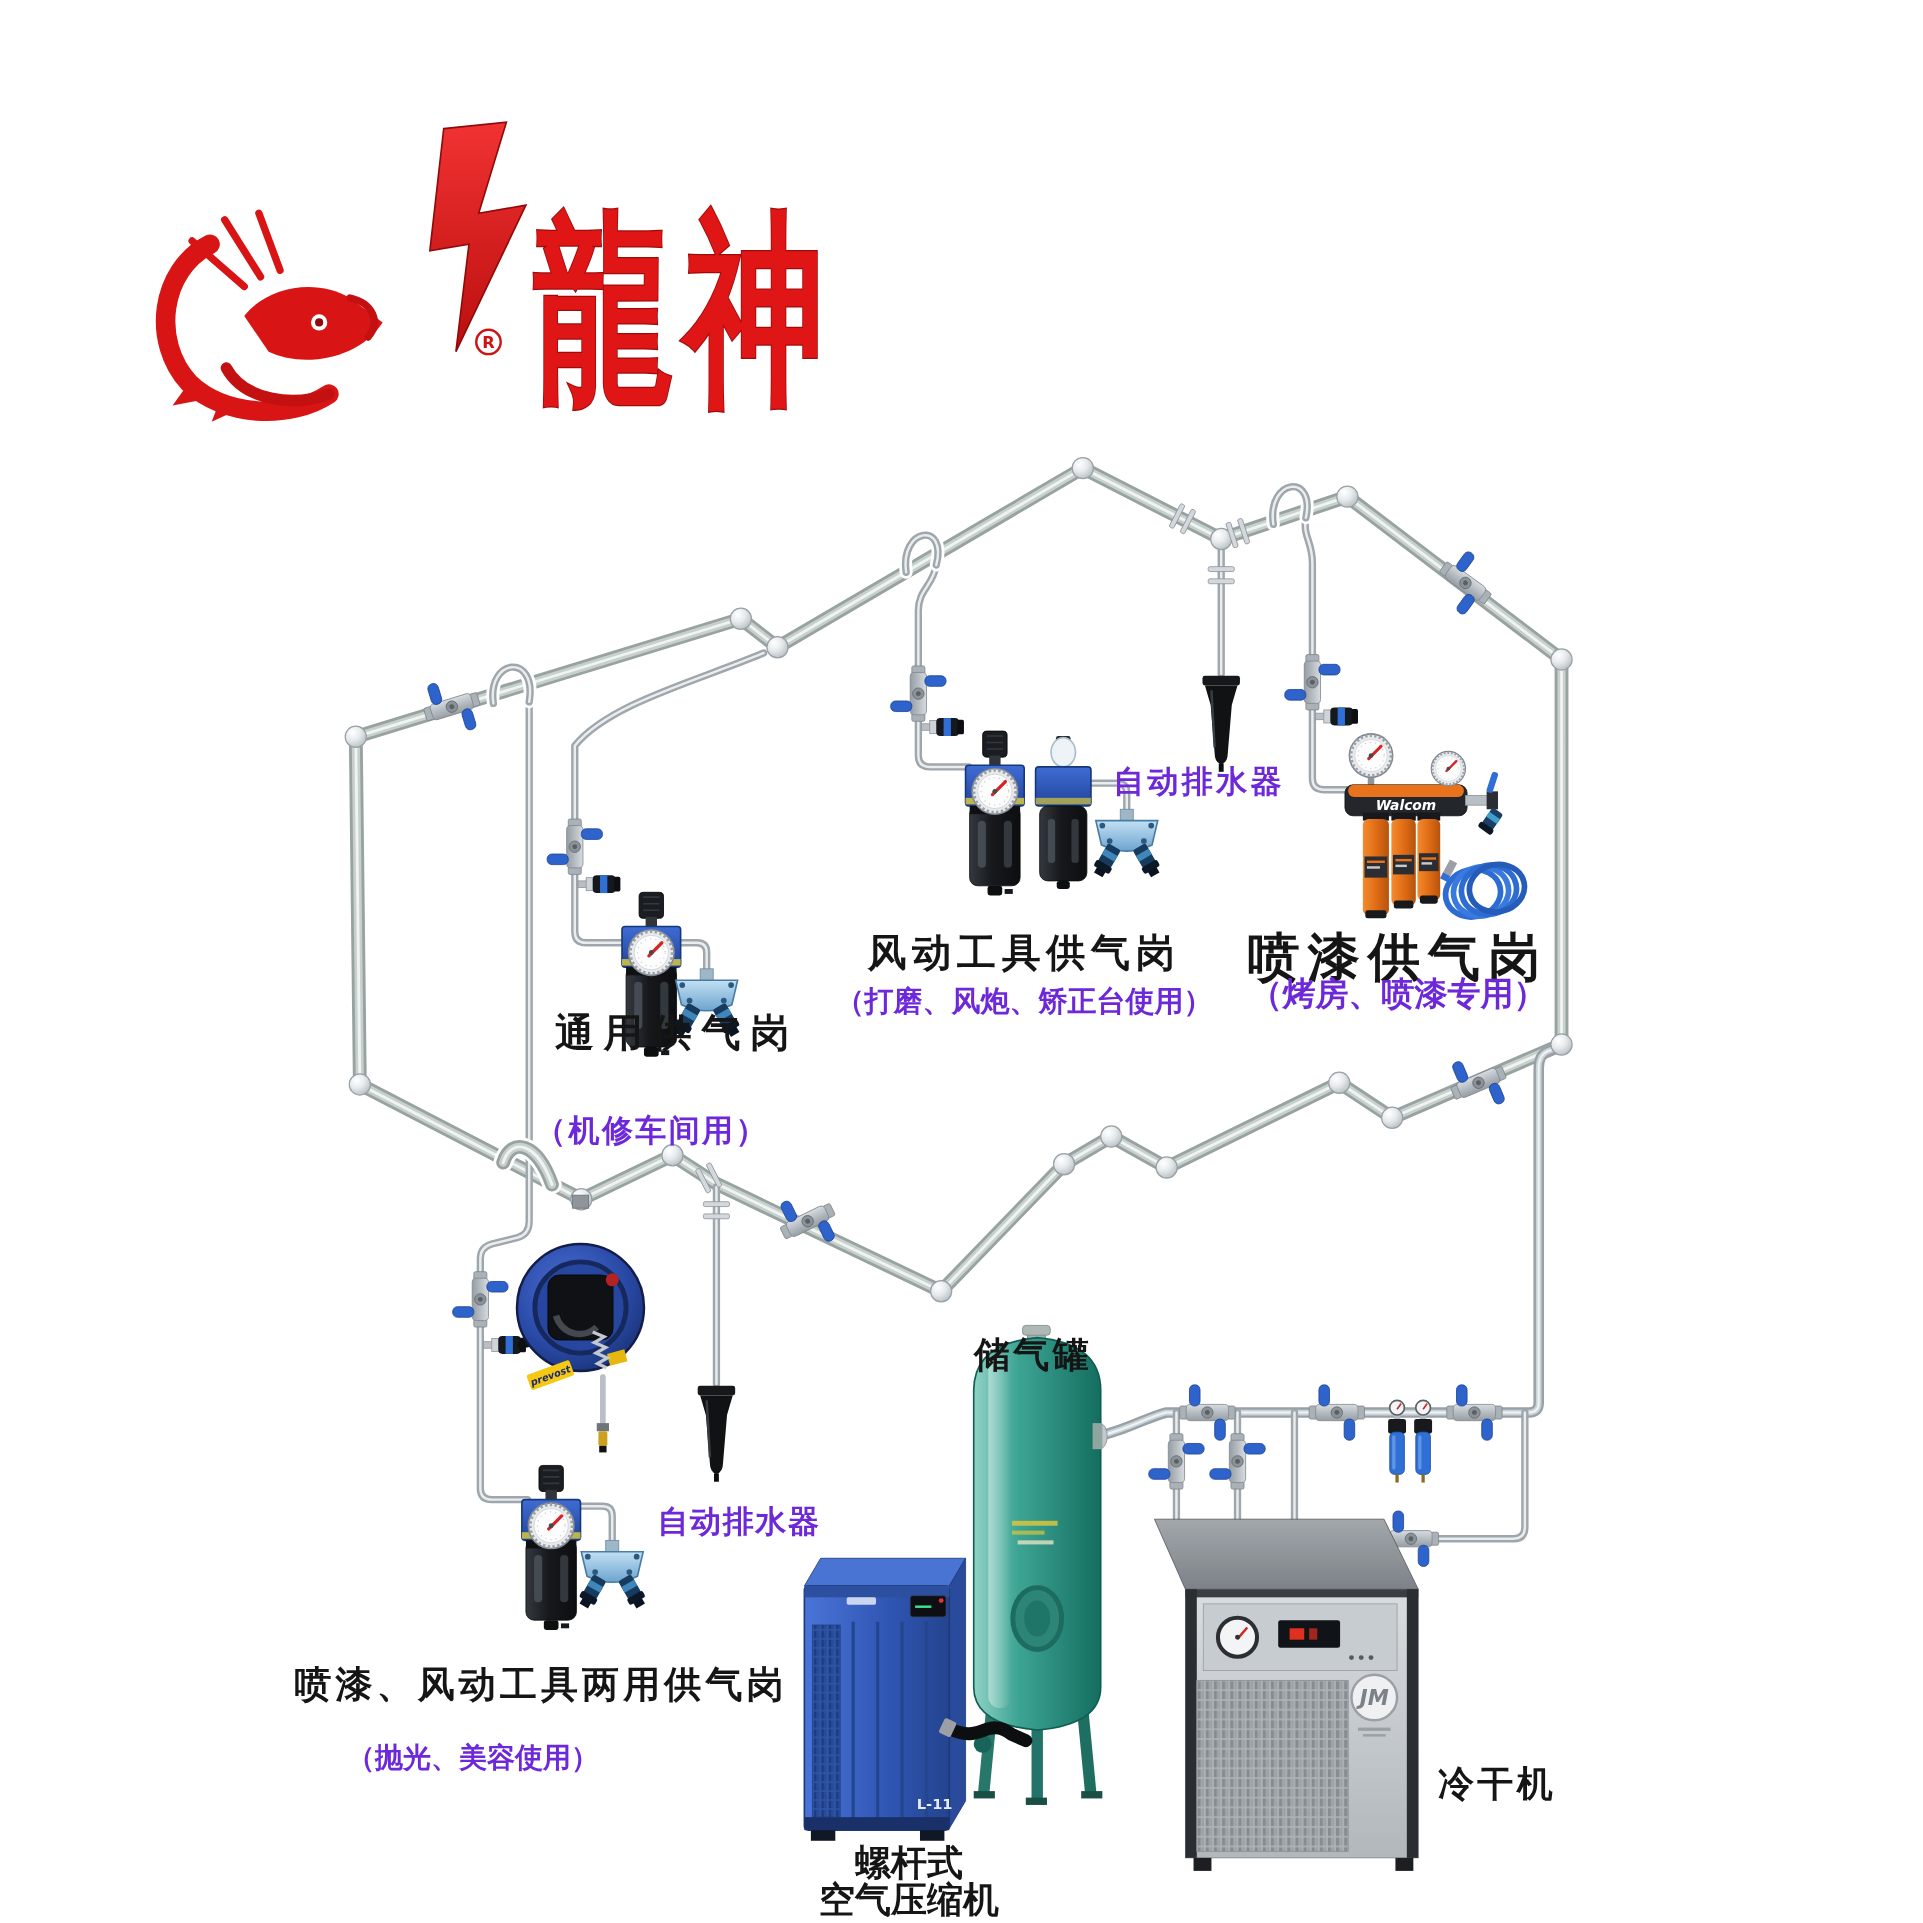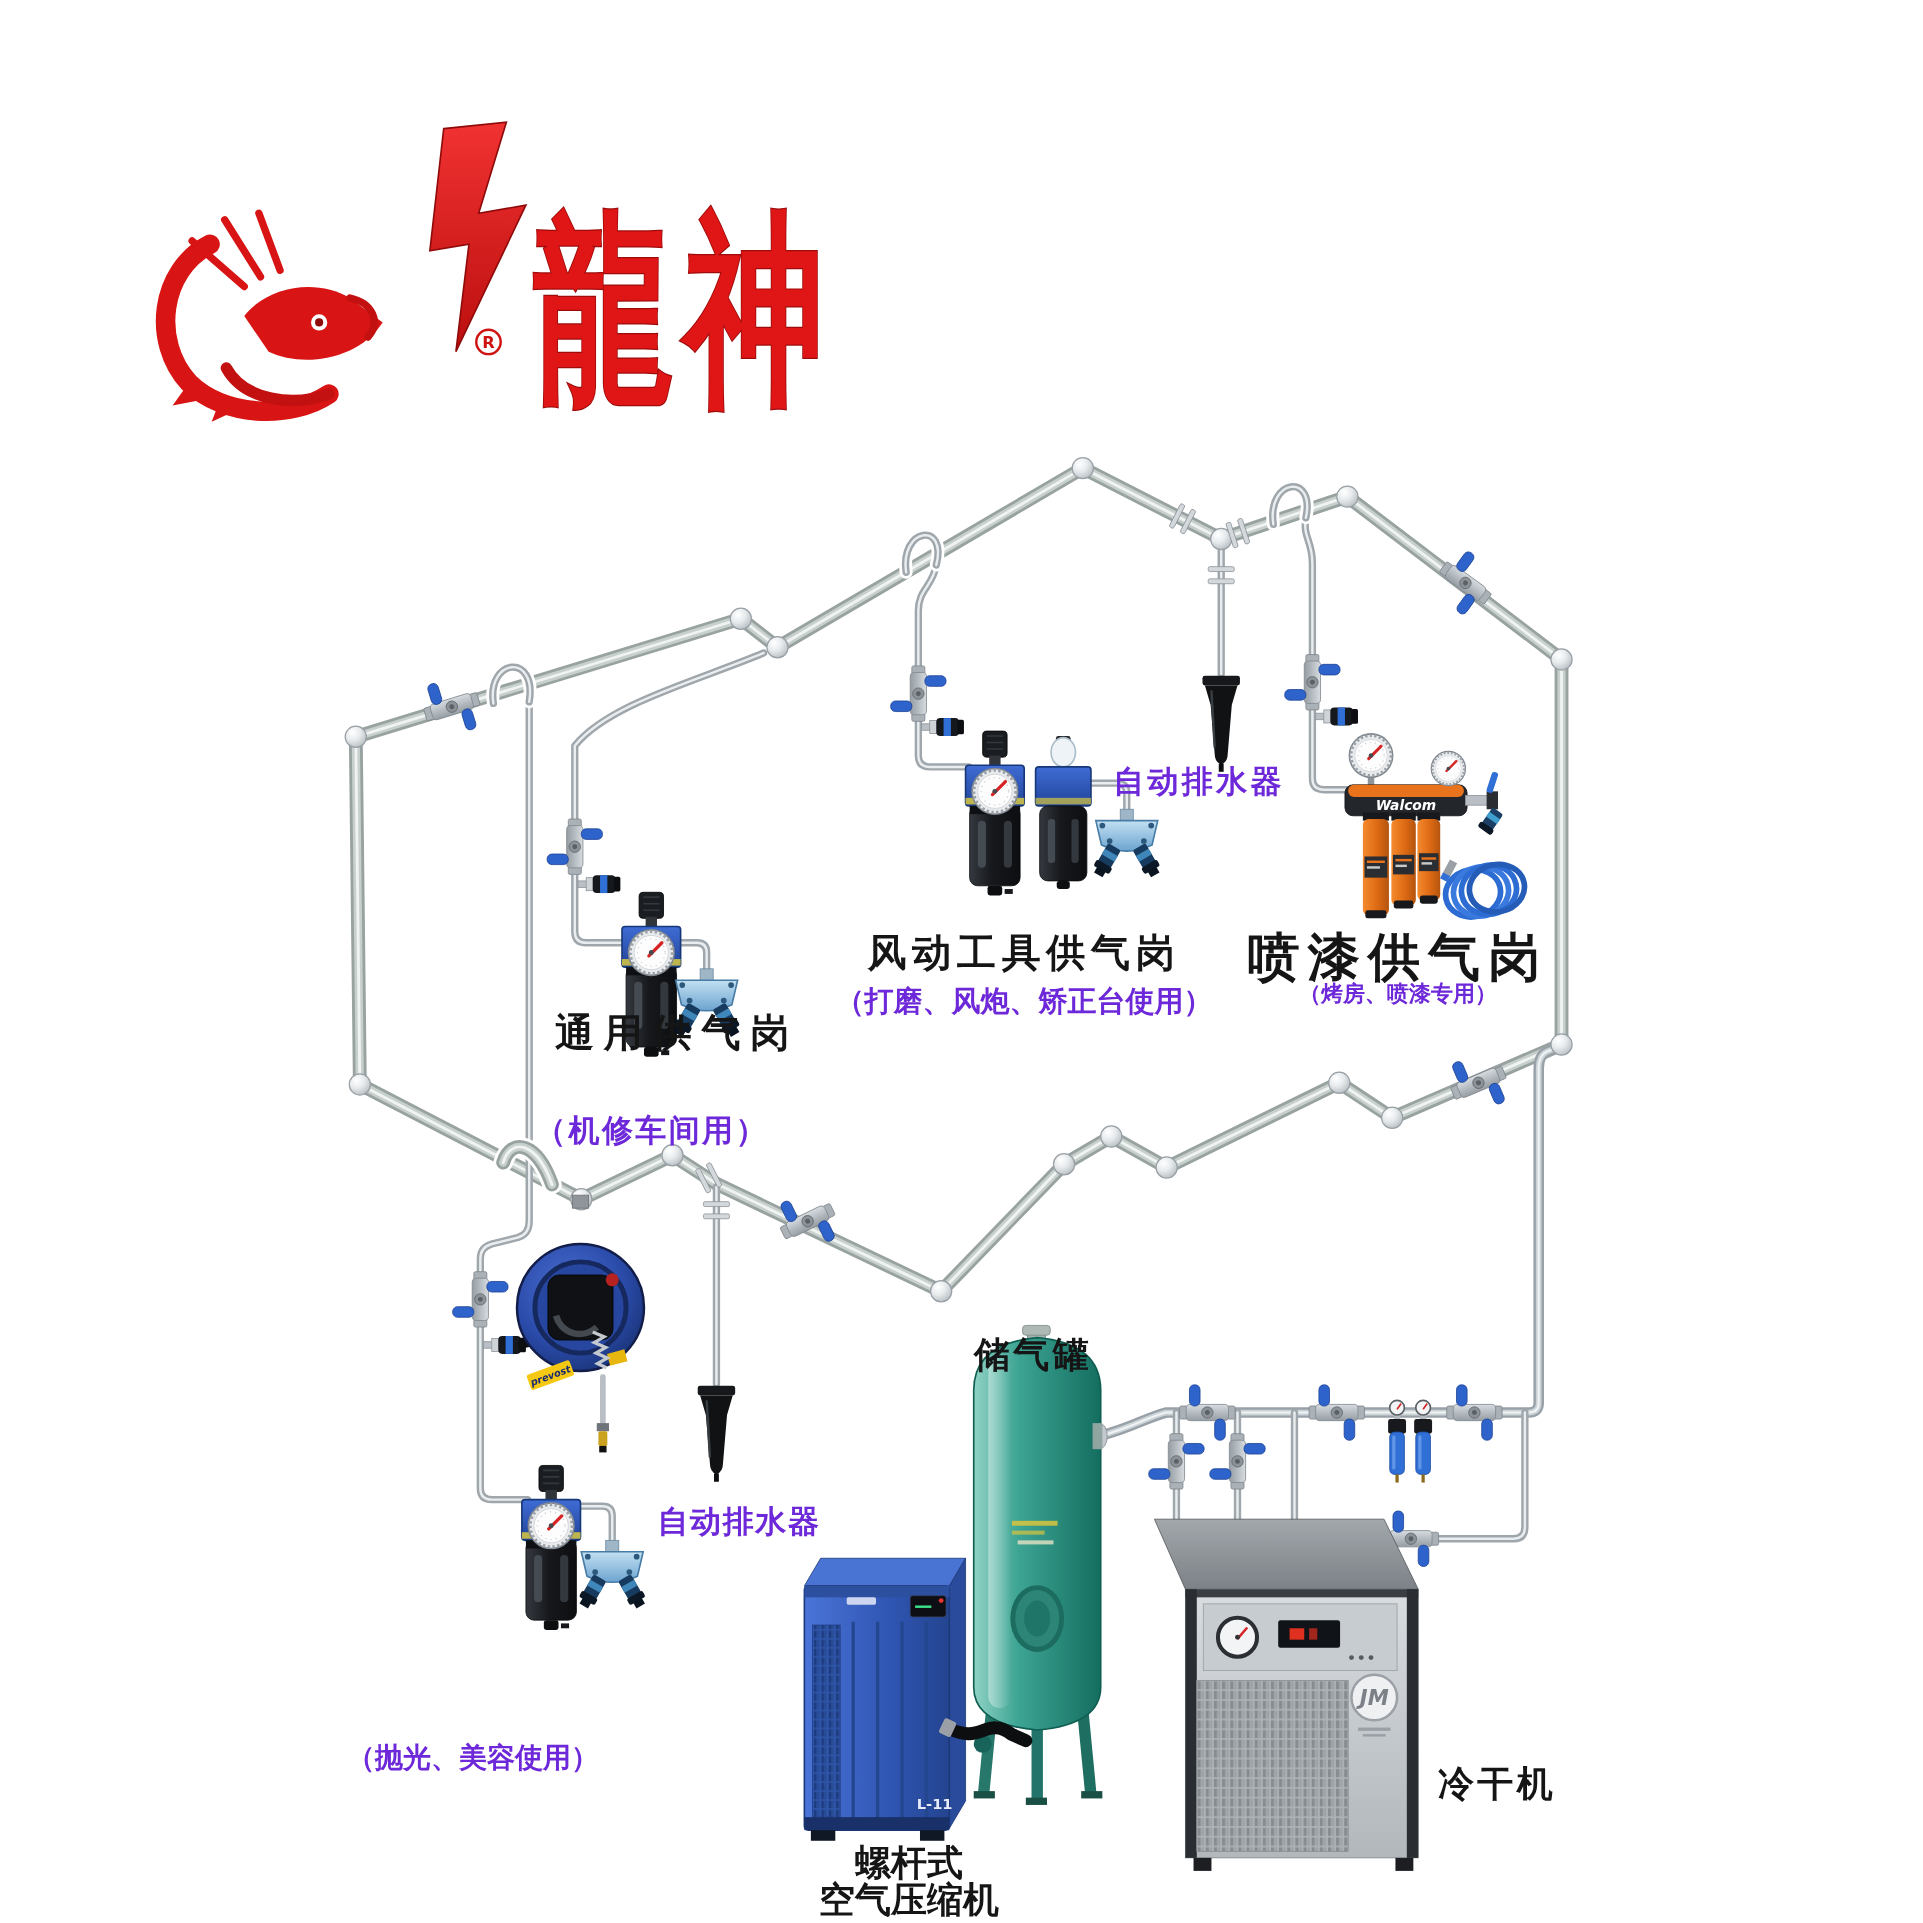--- a/index.html
+++ b/index.html
@@ -502,22 +502,23 @@
   </g>
 </svg>
 
 <div class="lbl black" style="left:645px;top:1033px;font-size:39px;letter-spacing:9.8px;margin-left:32px;">通用供气岗</div>
 <div class="lbl blue" style="left:637px;top:1130px;font-size:31px;letter-spacing:2.4px;padding-left:30px;">（机修车间用）</div>
 
 <div class="lbl black" style="left:1024px;top:953px;font-size:39px;letter-spacing:5.7px;">风动工具供气岗</div>
 <div class="lbl blue" style="left:1024px;top:1002px;font-size:29px;">（打磨、风炮、矫正台使用）</div>
 
 <div class="lbl black" style="left:1398px;top:958px;font-size:52px;letter-spacing:8.1px;">喷漆供气岗</div>
-<div class="lbl blue" style="left:1398px;top:994px;font-size:22px;">（烤房、喷漆专用）</div>
-
+<div class="lbl blue" style="left:1398px;top:994px;font-size:33px;">（烤房、喷漆专用）</div>
+
+<div class="lbl black" style="left:541px;top:1685px;font-size:37px;letter-spacing:4.1px;">喷漆、风动工具两用供气岗</div>
 <div class="lbl blue" style="left:473px;top:1758px;font-size:28px;">（抛光、美容使用）</div>
 
 <div class="lbl blue" style="left:1199px;top:781px;font-size:31px;letter-spacing:3.3px;">自动排水器</div>
 <div class="lbl blue" style="left:739px;top:1521px;font-size:31px;letter-spacing:1.6px;">自动排水器</div>
 
 <div class="lbl black" style="left:1033px;top:1355px;font-size:36px;font-weight:800;letter-spacing:3.3px;">储气罐</div>
 
 <div class="lbl black" style="left:909px;top:1863px;font-size:36px;font-weight:800;text-align:right;">螺杆式</div>
 <div class="lbl black" style="left:909px;top:1900px;font-size:36px;font-weight:800;">空气压缩机</div>
 

